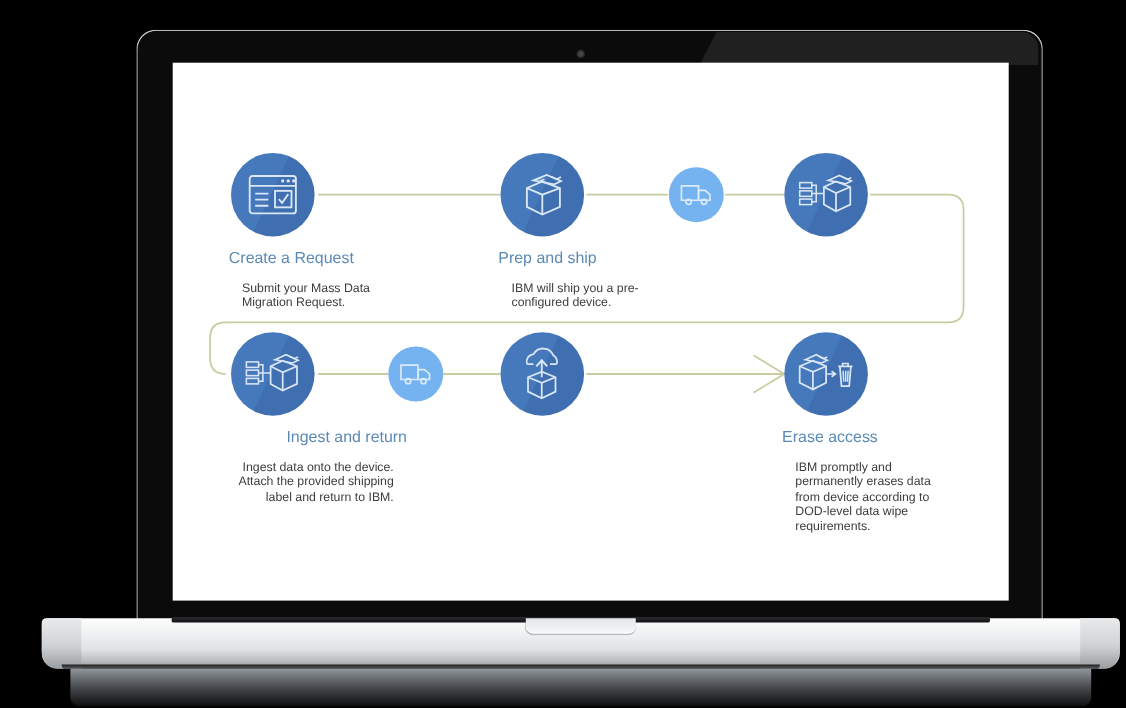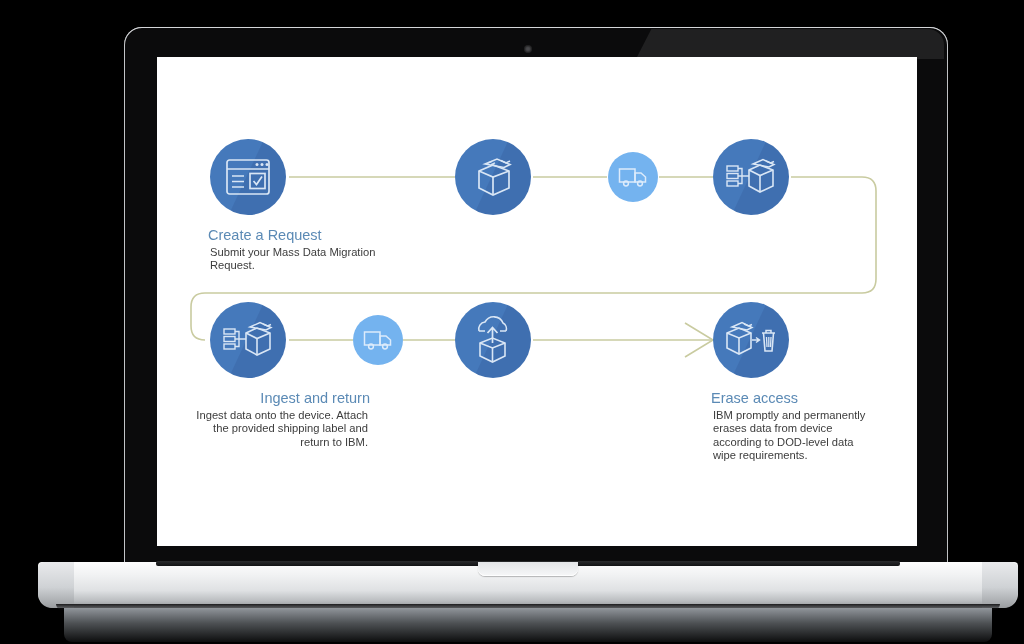--- a/index.html
+++ b/index.html
@@ -176,21 +176,21 @@
     color: #5b8ab5;
     font-size: 14.5px;
     line-height: 17px;
     margin: 0 0 2px 0;
     white-space: nowrap;
   }
   .step-desc {
     color: #3c3c3c;
     font-size: 11.2px;
     line-height: 13.4px;
-    margin: 2px;
+    margin: 12px;
   }
 </style>
 </head>
 <body>
 
 <div id="laptop-device">
 
   <div id="laptop-lid"></div>
   <div id="lid-edge-highlight"></div>
   <div id="bezel-sheen"></div>
@@ -249,20 +249,22 @@
               <path d="M 8 16 L 22 22 L 38 16" fill="none" stroke="#d9e6f5" stroke-width="1.7"></path>
               <path d="M 22 22 L 22 40" fill="none" stroke="#d9e6f5" stroke-width="1.7"></path>
               <path d="M 14 9 L 26 4 L 39 9.5 L 33 12.5 Z" fill="none" stroke="#d9e6f5" stroke-width="1.6"></path>
               <path d="M 30 5.5 L 35 8 L 39 6" fill="none" stroke="#d9e6f5" stroke-width="1.5"></path>
               <line x1="17" y1="8" x2="21" y2="6.3" stroke="#d9e6f5" stroke-width="1.4"></line>
               <line x1="20" y1="9.6" x2="24" y2="7.9" stroke="#d9e6f5" stroke-width="1.4"></line>
             </svg>
           </span>
         </div>
         <div class="step-text" style="left:-2px; top:88px;">
+          <p class="step-title">Prep and ship</p>
+          <p class="step-desc">IBM will ship you a pre-configured device.</p>
         </div>
       </div>
 
       <div class="step-node" style="left:451px; top:95px;">
         <div class="node-circle transit">
           <span class="node-icon">
             <svg width="30" height="22" viewBox="0 0 30 22">
               <path d="M 1.5 3 L 17 3 L 17 16 L 1.5 16 Z" fill="none" stroke="#dcebfb" stroke-width="1.5"></path>
               <path d="M 17 7 L 23 7 L 27.5 11 L 27.5 16 L 17 16 Z" fill="none" stroke="#dcebfb" stroke-width="1.5"></path>
               <circle cx="8" cy="17.5" r="2.4" fill="none" stroke="#dcebfb" stroke-width="1.5"></circle>

